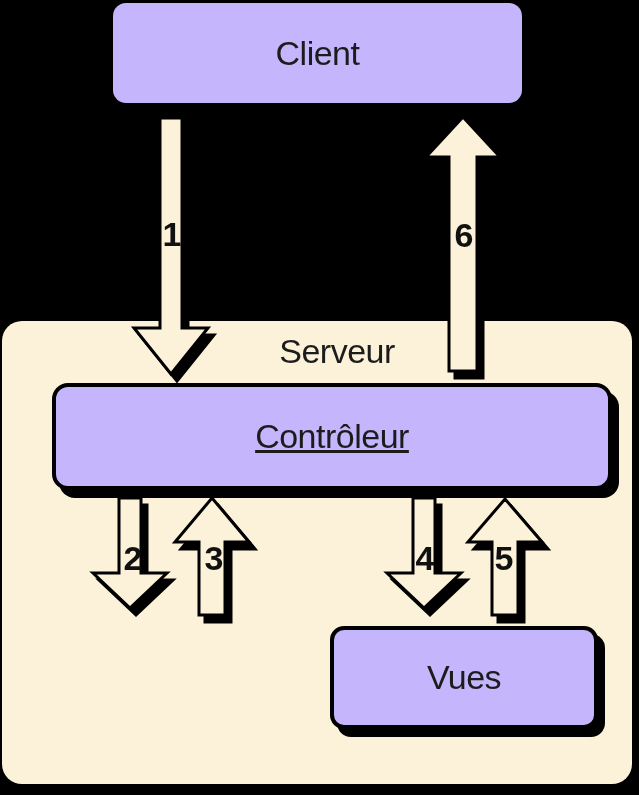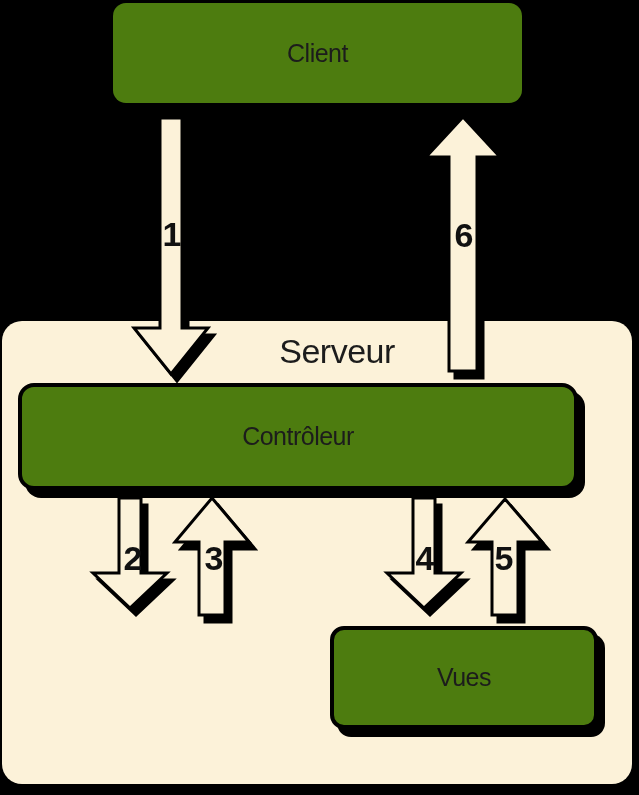--- a/index.html
+++ b/index.html
@@ -10,26 +10,26 @@
   .canvas {
     position: relative;
     width: 639px;
     height: 795px;
     background: #000000;
     overflow: hidden;
     font-family: "Liberation Sans", "DejaVu Sans", sans-serif;
   }
   .node {
     position: absolute;
-    background: #4d7c0f;
+    background: #c4b5fd;
     color: #1C1C1C;
     display: flex;
     align-items: center;
     justify-content: center;
-    font-size: 25px;
+    font-size: 34px;
     letter-spacing: -0.5px;
     box-sizing: border-box;
   }
   .client-node {
     left: 113px;
     top: 3px;
     width: 409px;
     height: 100px;
     border-radius: 13px;
   }
@@ -51,25 +51,26 @@
     font-size: 34px;
     letter-spacing: -0.5px;
     color: #1C1C1C;
     padding-left: 20px;
   }
   .bordered {
     border: 4px solid #000000;
     box-shadow: 7px 8px 0 #000000;
   }
   .controleur-node {
-    left: 18px;
+    left: 52px;
     top: 383px;
     width: 560px;
     height: 107px;
     border-radius: 16px;
+    text-decoration: underline;
   }
   .modeles-node {
     left: 37px;
     top: 626px;
     width: 268px;
     height: 103px;
     border-radius: 14px;
   }
   .vues-node {
     left: 330px;

